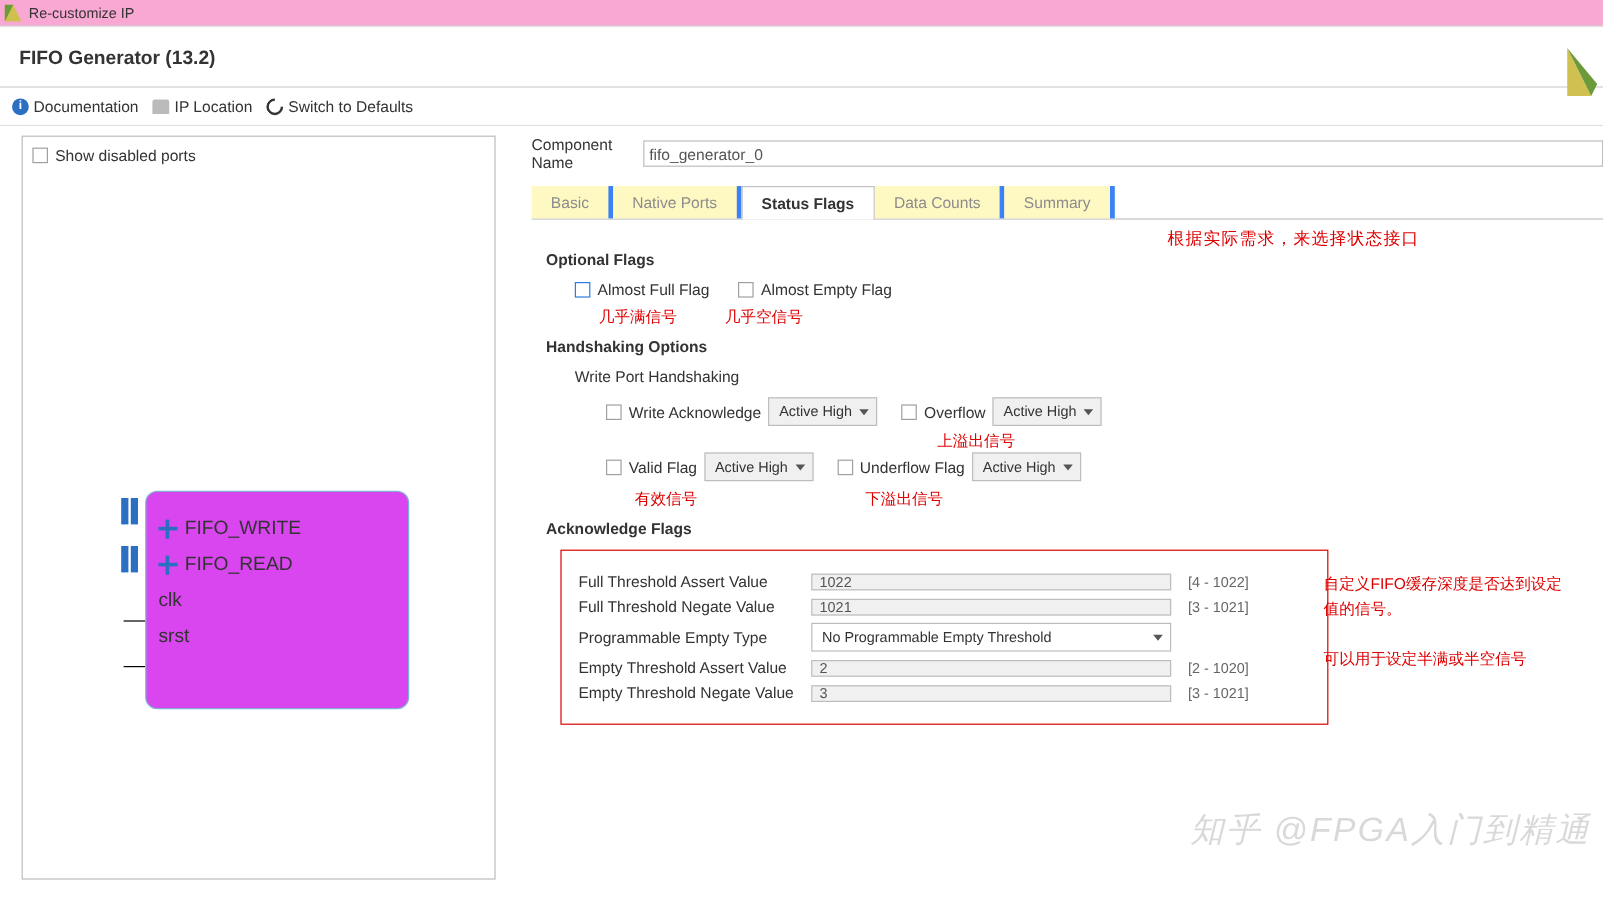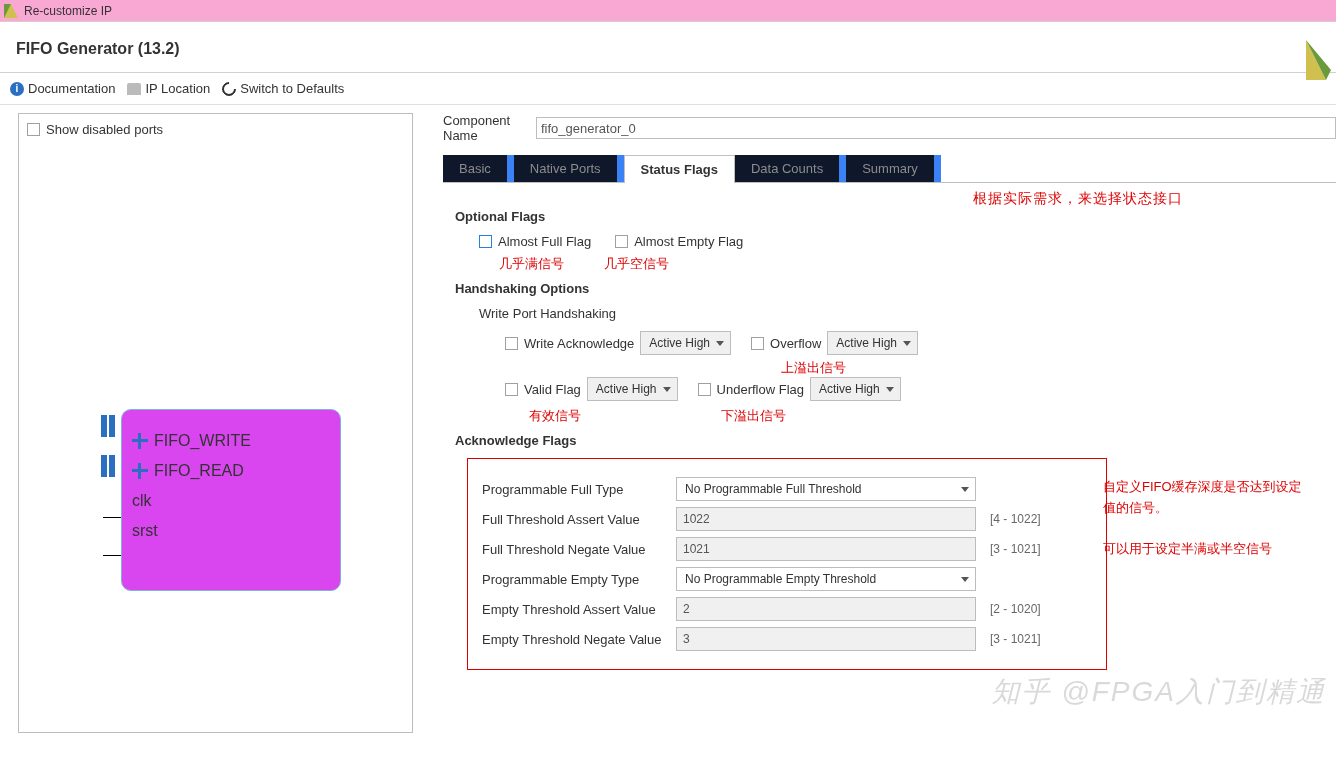--- a/index.html
+++ b/index.html
@@ -30,36 +30,36 @@
 .plus-icon::before { left:0; top:6px; width:16px; height:3px; }
 .plus-icon::after { top:0; left:6px; height:16px; width:3px; }
 .leads { position:absolute; left:76px; top:6px; }
 .lead { width:6px; height:22px; background:#2a6fc2; display:inline-block; margin-right:2px; }
 .leads2 { position:absolute; left:76px; top:46px; }
 .hline { position:absolute; width:18px; height:1px; background:#000; }
 .right-panel { flex:1; padding: 8px 0 8px 30px; position:relative; }
 .compname { display:flex; align-items:center; gap:8px; margin-bottom:12px; }
 .compname input { flex:0 0 800px; height:22px; border:1px solid #bdbdbd; padding:0 4px; font-size:13px; background:#fff; color:#555; }
 .tabs { display:flex; border-bottom:1px solid #c0c0c0; }
-.tab { padding: 6px 16px; font-size: 13px; color:#8c8c8c; cursor:pointer; border-right:7px solid #3b82f6; background:#0f172a; }
+.tab { padding: 6px 16px; font-size: 13px; color:#8c8c8c; cursor:pointer; border-right:4px solid #3b82f6; background:#fef9c3; }
 .tab.active { background:#fff; color:#333; font-weight:bold; border-top:1px solid #c0c0c0; border-left:1px solid #c0c0c0; border-right:1px solid #c0c0c0; margin-bottom:-1px; }
 .tab-body { padding: 18px 12px; }
 .section-title { font-weight:bold; font-size:13px; margin: 8px 0 10px 0; }
 .sub-title { font-weight:normal; font-size:13px; margin: 4px 0 10px 24px; }
 .row-controls { display:flex; align-items:center; gap:6px; margin-left:50px; margin-bottom:4px; }
 .row-controls .label { color:#333; }
 .ann { color:#d00; font-size:13px; margin-left:44px; margin-top:2px; }
 .select { display:inline-flex; align-items:center; justify-content:space-between; border:1px solid #bdbdbd; height:24px; padding:0 6px 0 8px; font-size:12px; color:#333; background:#fff; cursor:pointer; min-width:80px; }
 .select.disabled { background:#f0f0f0; }
 .caret { width:0;height:0;border-left:4px solid transparent;border-right:4px solid transparent;border-top:5px solid #555; margin-left:6px; }
 .prog-box { border:1px solid #d00; margin:4px 0 0 12px; padding:12px 14px; width:640px; }
 .prog-row { display:flex; align-items:center; gap:14px; margin:6px 0; }
 .prog-row .plabel { width:180px; }
 .prog-row .select { width:300px; }
-.prog-row input.txt { width:300px; height:24px; border:1px solid #bdbdbd; padding:0 6px; font-size:12px; color:#555; }
+.prog-row input.txt { width:300px; height:14px; border:1px solid #bdbdbd; padding:0 6px; font-size:12px; color:#555; }
 .prog-row input.txt.disabled { background:#f0f0f0; }
 .prog-row .range { color:#666; font-size:12px; }
 .side-ann1 { position:absolute; top:85px; left:560px; color:#d00; font-size:14px; letter-spacing:1px; }
 .side-ann2 { position:absolute; top:372px; left:690px; color:#d00; font-size:13px; width:200px; line-height:1.6; }
 .watermark { position:absolute; right:10px; bottom:30px; font-size:28px; color:rgba(160,160,160,0.4); font-weight:300; font-family:"SimHei","Microsoft YaHei",sans-serif; font-style:italic; letter-spacing:2px; pointer-events:none; }
 </style>
 </head>
 <body>
 
 <div class="titlebar">
@@ -187,27 +187,20 @@
           </span>
       </div>
       <div style="display:flex; margin-left:74px; gap:140px;">
         <span class="ann" style="margin-left:0">有效信号</span>
         <span class="ann" style="margin-left:0">下溢出信号</span>
       </div>
 
       <div class="section-title">Acknowledge Flags</div>
       <div class="prog-box">
         <div class="prog-row">
-          <span class="plabel">Programmable Full Type</span>
-          <span class="select">
-              <span>No Programmable Full Threshold</span>
-              <span class="caret"></span>
-            </span>
-        </div>
-        <div class="prog-row">
           <span class="plabel">Full Threshold Assert Value</span>
           <input class="txt disabled" value="1022" style="">
           <span class="range">[4 - 1022]</span>
         </div>
         <div class="prog-row">
           <span class="plabel">Full Threshold Negate Value</span>
           <input class="txt disabled" value="1021" style="">
           <span class="range">[3 - 1021]</span>
         </div>
         <div class="prog-row">

